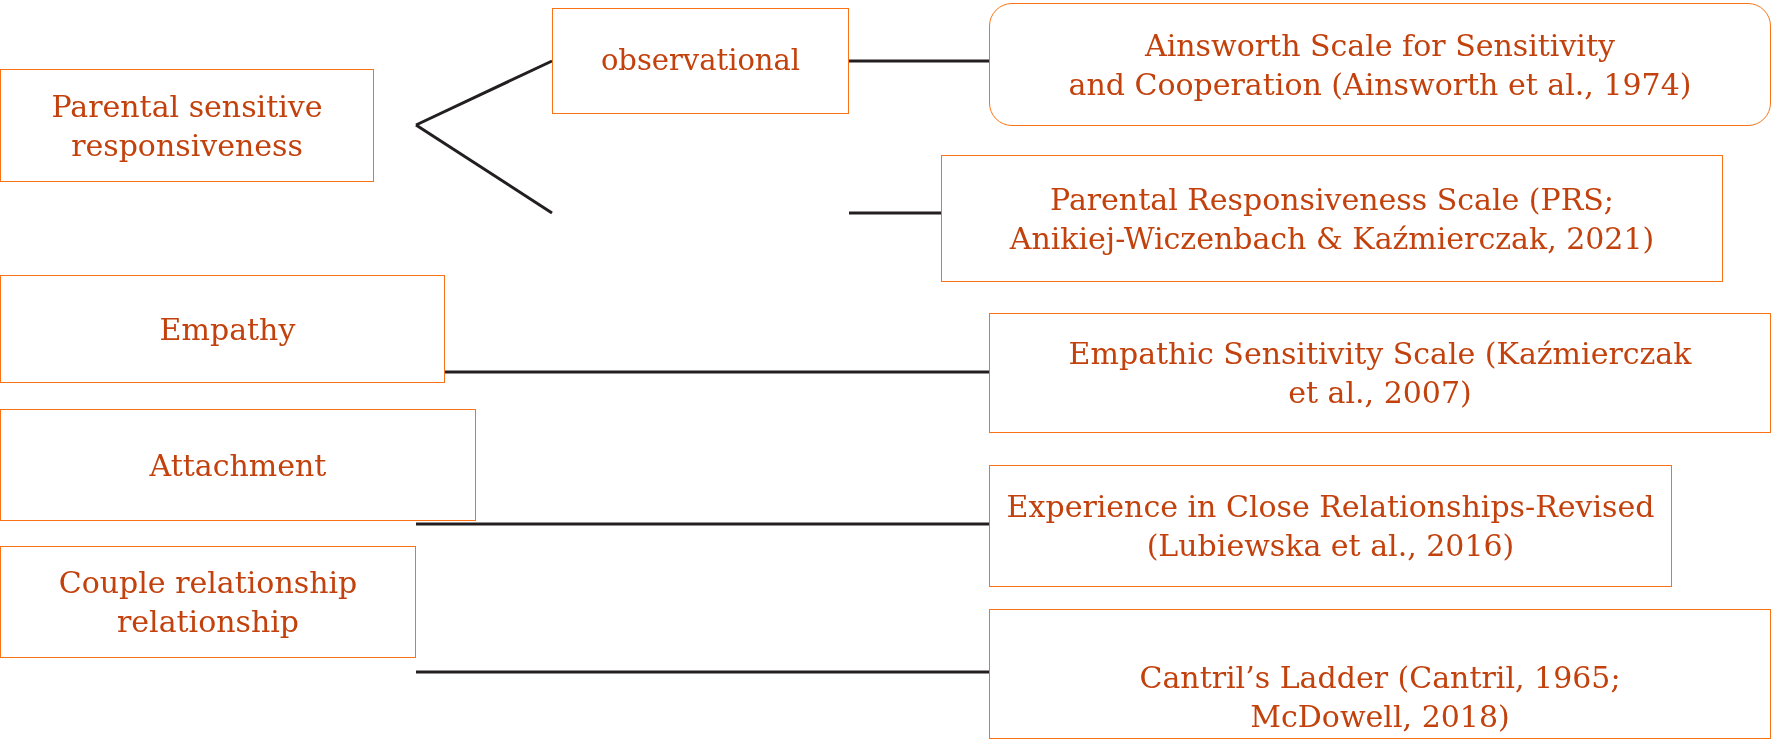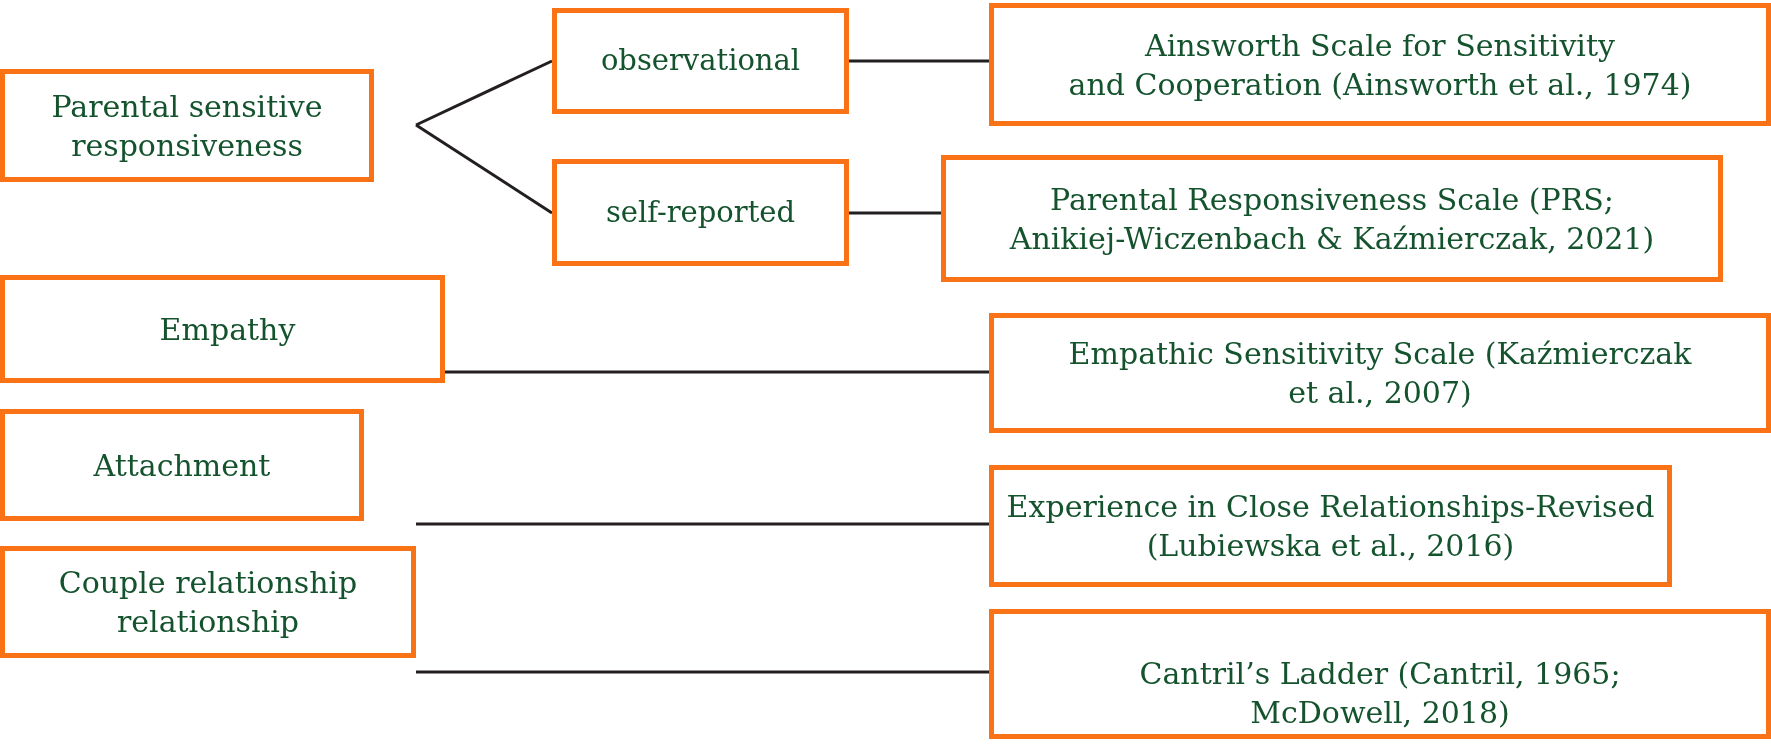--- a/index.html
+++ b/index.html
@@ -11,48 +11,48 @@
     position: relative;
     width: 1771px;
     height: 745px;
     background: #ffffff;
     font-family: "DejaVu Serif", "Liberation Serif", serif;
     overflow: hidden;
   }
   .node {
     position: absolute;
     box-sizing: border-box;
-    border: 5px solid #f97316;
+    border: 1px solid #f97316;
     background: #ffffff;
     display: flex;
     align-items: center;
     justify-content: center;
     text-align: center;
-    color: #14532d;
+    color: #c2410c;
     line-height: 1.30;
     padding: 2px 10px;
     z-index: 2;
   }
   .node-text {
     display: block;
     width: 100%;
   }
 
   
   #node-sensitive   { left: 0px;  top: 69px;  width: 374px; height: 113px; font-size: 30px; }
   #node-empathy     { left: 0px;  top: 275px; width: 445px; height: 108px; font-size: 30px; padding-left: 20px; }
-  #node-attachment  { left: 0px;  top: 409px; width: 364px; height: 112px; font-size: 30px; }
+  #node-attachment  { left: 0px;  top: 409px; width: 476px; height: 112px; font-size: 30px; }
   #node-couple      { left: 0px;  top: 546px; width: 416px; height: 112px; font-size: 30px; }
 
   
   #node-observational { left: 552px; top: 8px;   width: 297px; height: 106px; font-size: 29px; }
   #node-selfreported  { left: 552px; top: 159px; width: 297px; height: 107px; font-size: 29px; }
 
   
-  #node-ainsworth { left: 989px; top: 3px;   width: 782px; height: 123px; font-size: 30px; }
+  #node-ainsworth { left: 989px; top: 3px;   width: 782px; height: 123px; font-size: 30px; border-radius: 23px; }
   #node-prs       { left: 941px; top: 155px; width: 782px; height: 127px; font-size: 30px; }
   #node-ess       { left: 989px; top: 313px; width: 782px; height: 120px; font-size: 30px; }
   #node-ecrr      { left: 989px; top: 465px; width: 683px; height: 122px; font-size: 30px; }
   #node-cantril   { left: 989px; top: 609px; width: 782px; height: 130px; font-size: 30px; align-items: flex-end; }
 
   #edges {
     position: absolute;
     left: 0;
     top: 0;
     width: 1771px;
@@ -97,23 +97,20 @@
     <span class="node-text">
       <span>Couple relationship</span><br>
       <span>relationship</span>
     </span>
   </div>
 
   <div class="node" id="node-observational">
     <span class="node-text">observational</span>
   </div>
 
-  <div class="node" id="node-selfreported">
-    <span class="node-text">self-reported</span>
-  </div>
 
   <div class="node" id="node-ainsworth">
     <span class="node-text">
       <span>Ainsworth Scale for Sensitivity</span><br>
       <span>and Cooperation (Ainsworth et al., 1974)</span>
     </span>
   </div>
 
   <div class="node" id="node-prs">
     <span class="node-text">

